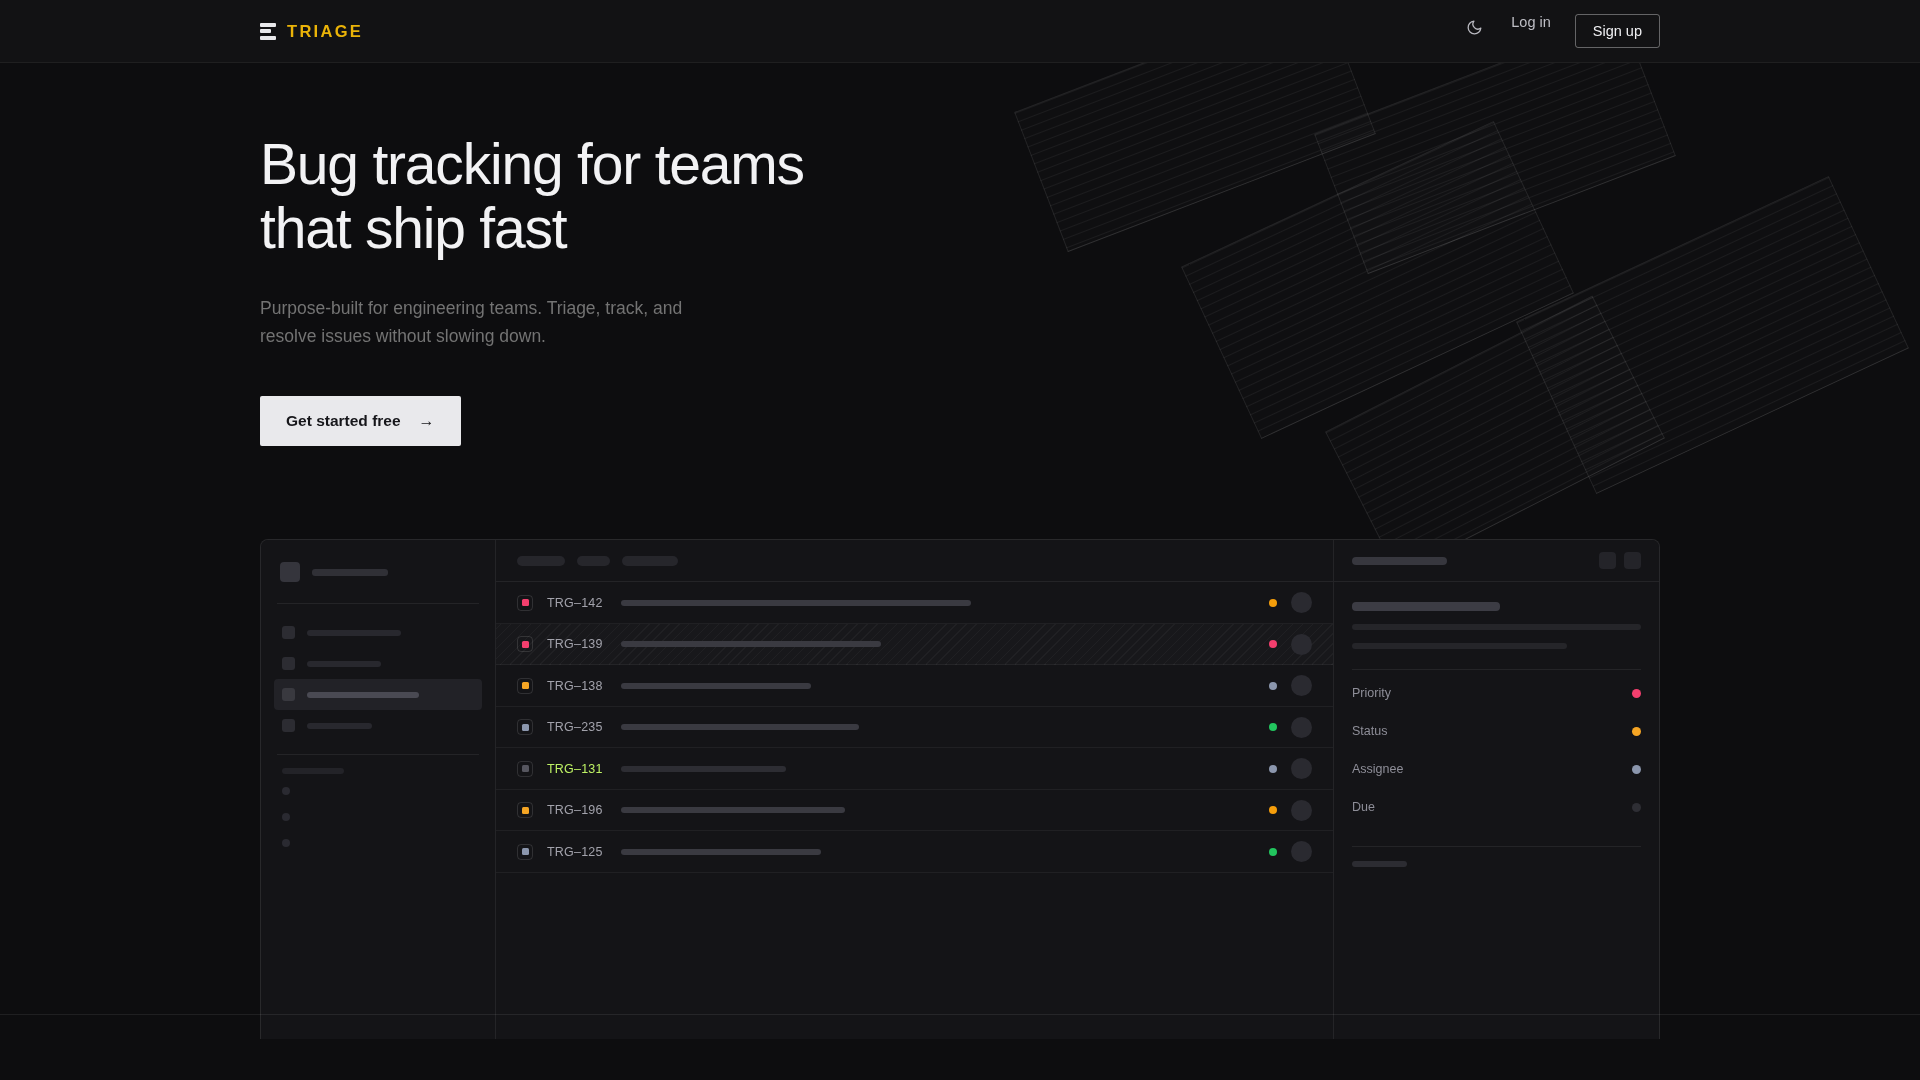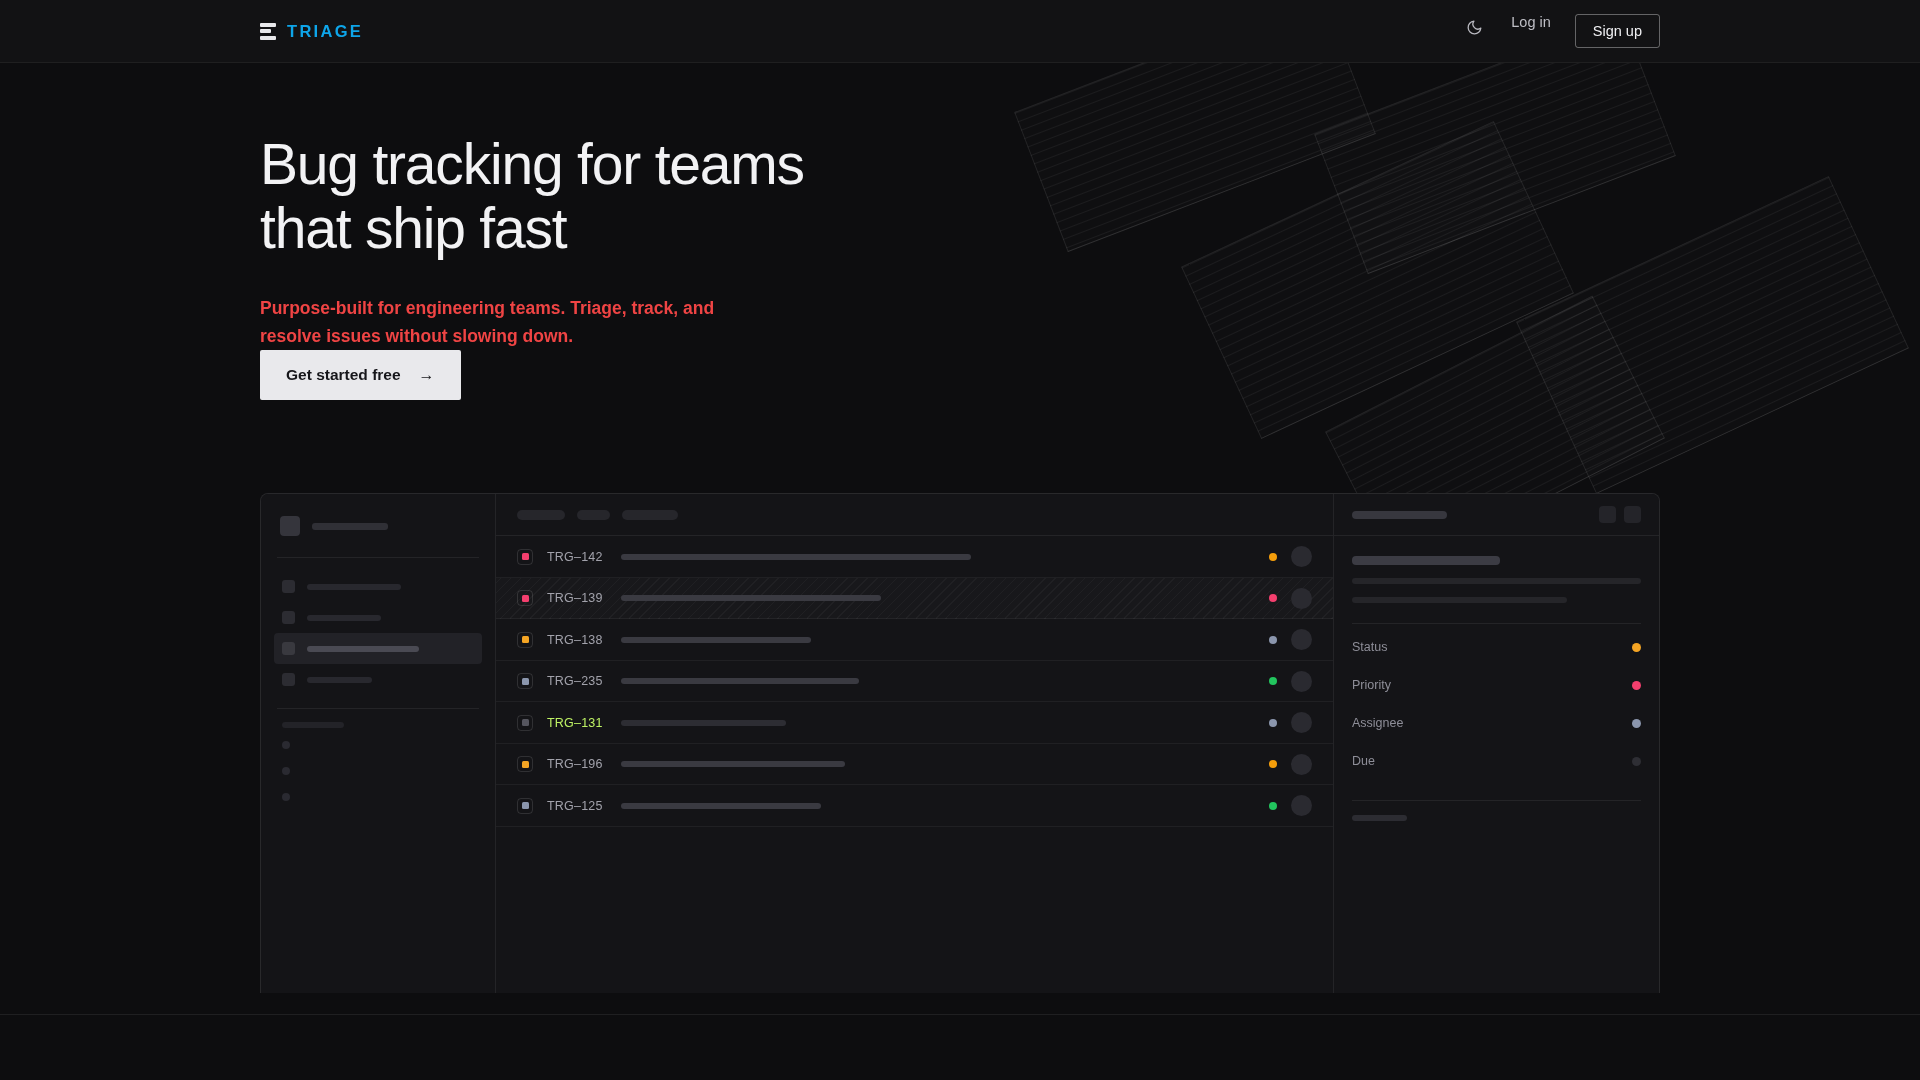--- a/index.html
+++ b/index.html
@@ -90,21 +90,21 @@
     display: block;
     height: 4px;
     background: #e9e9ec;
     border-radius: 1px;
   }
   .brand-mark i:nth-child(1) { width: 16px; }
   .brand-mark i:nth-child(2) { width: 11px; }
   .brand-mark i:nth-child(3) { width: 16px; }
 
   .brand-name {
-    color: #0ea5e9;
+    color: #eab308;
     font-size: 16.5px;
     font-weight: 700;
     letter-spacing: 2.3px;
   }
 
   .nav-right {
     display: flex;
     align-items: flex-start;
     gap: 24px;
   }
@@ -149,28 +149,29 @@
     color: #f2f2f4;
     font-size: 57px;
     line-height: 1.12;
     font-weight: 400;
     letter-spacing: -1.2px;
     max-width: 760px;
   }
 
   .hero-sub {
     margin-top: 33px;
-    color: #ef4444;
+    color: #737373;
     font-size: 17.5px;
     line-height: 1.62;
     max-width: 480px;
-    font-weight: 700;
+    font-weight: 400;
   }
 
   .cta-btn {
+    margin-top: 46px;
     display: inline-flex;
     align-items: center;
     gap: 18px;
     background: #e9e9ec;
     color: #16161a;
     border: none;
     font-size: 15.5px;
     font-weight: 600;
     padding: 16px 26px;
     border-radius: 2px;
@@ -547,26 +548,26 @@
       </div>
       <div class="pv-detail-body">
         <div class="pv-d-title"></div>
         <div id="detail-desc">
             <div class="pv-d-line" style="width: 289px;"></div>
             <div class="pv-d-line" style="width: 215px;"></div>
           </div>
         <div class="pv-d-sep"></div>
         <div id="detail-fields">
             <div class="pv-field">
+              <span class="pv-field-label">Priority</span>
+              <span class="pv-field-dot" style="background:#f43f6e"></span>
+            </div>
+            <div class="pv-field">
               <span class="pv-field-label">Status</span>
               <span class="pv-field-dot" style="background:#f5a524"></span>
-            </div>
-            <div class="pv-field">
-              <span class="pv-field-label">Priority</span>
-              <span class="pv-field-dot" style="background:#f43f6e"></span>
             </div>
             <div class="pv-field">
               <span class="pv-field-label">Assignee</span>
               <span class="pv-field-dot" style="background:#8b96ad"></span>
             </div>
             <div class="pv-field">
               <span class="pv-field-label">Due</span>
               <span class="pv-field-dot" style="background:#2e2e34"></span>
             </div>
           </div>

